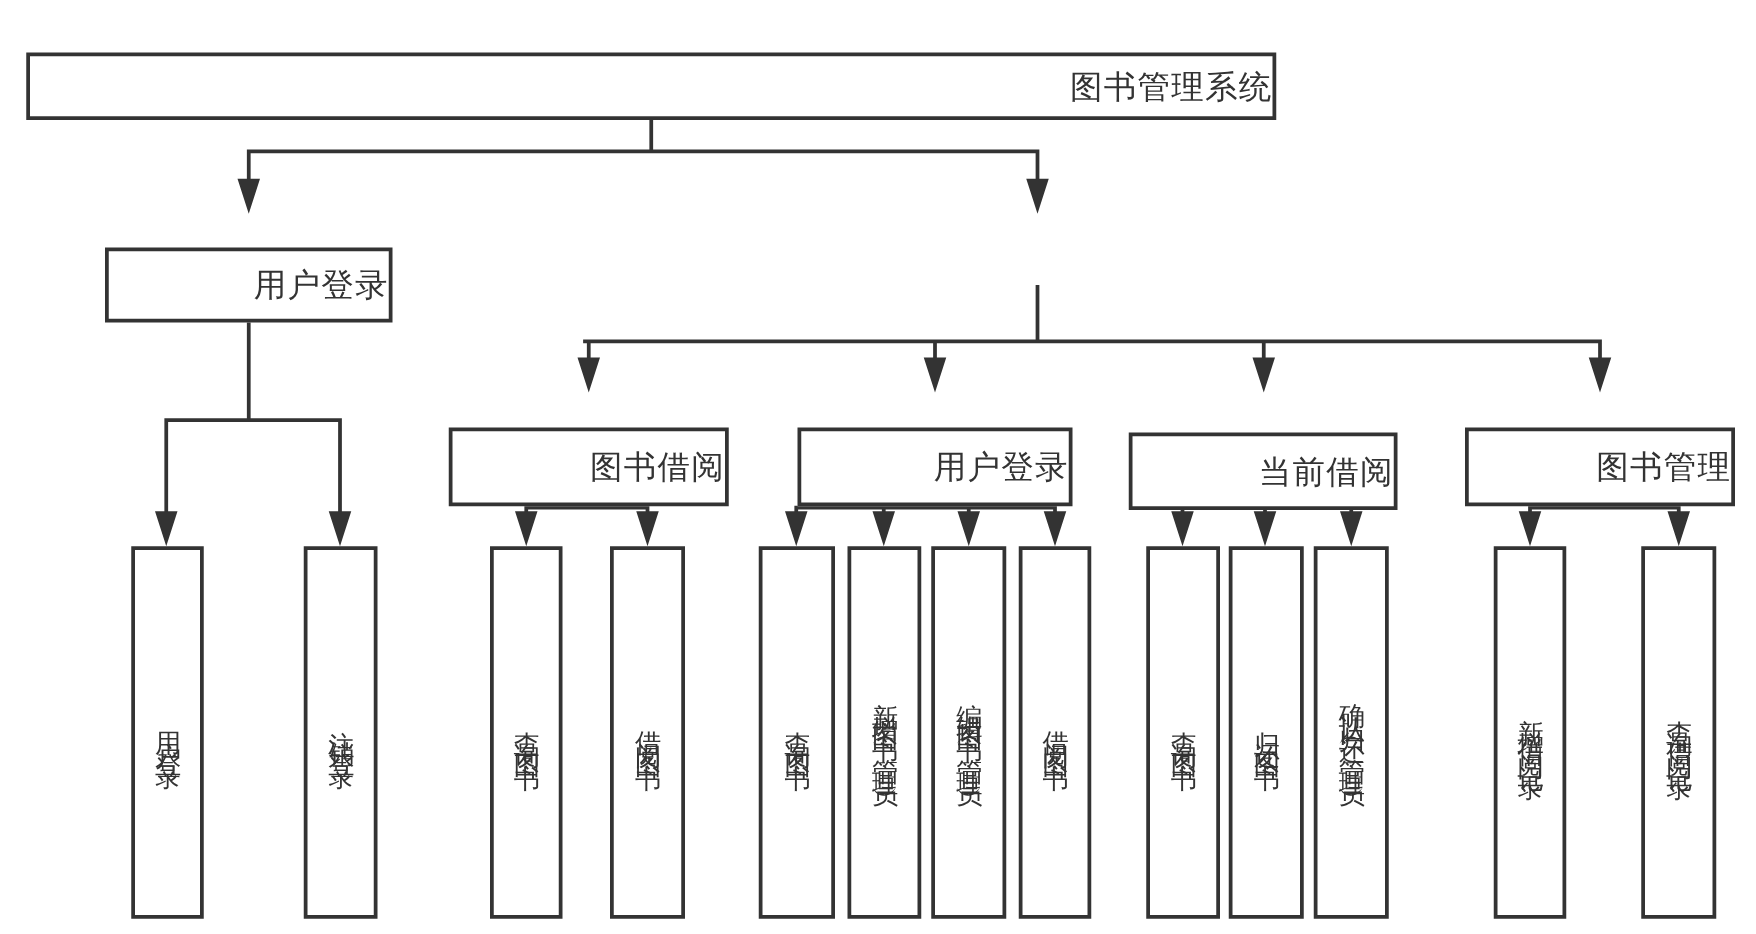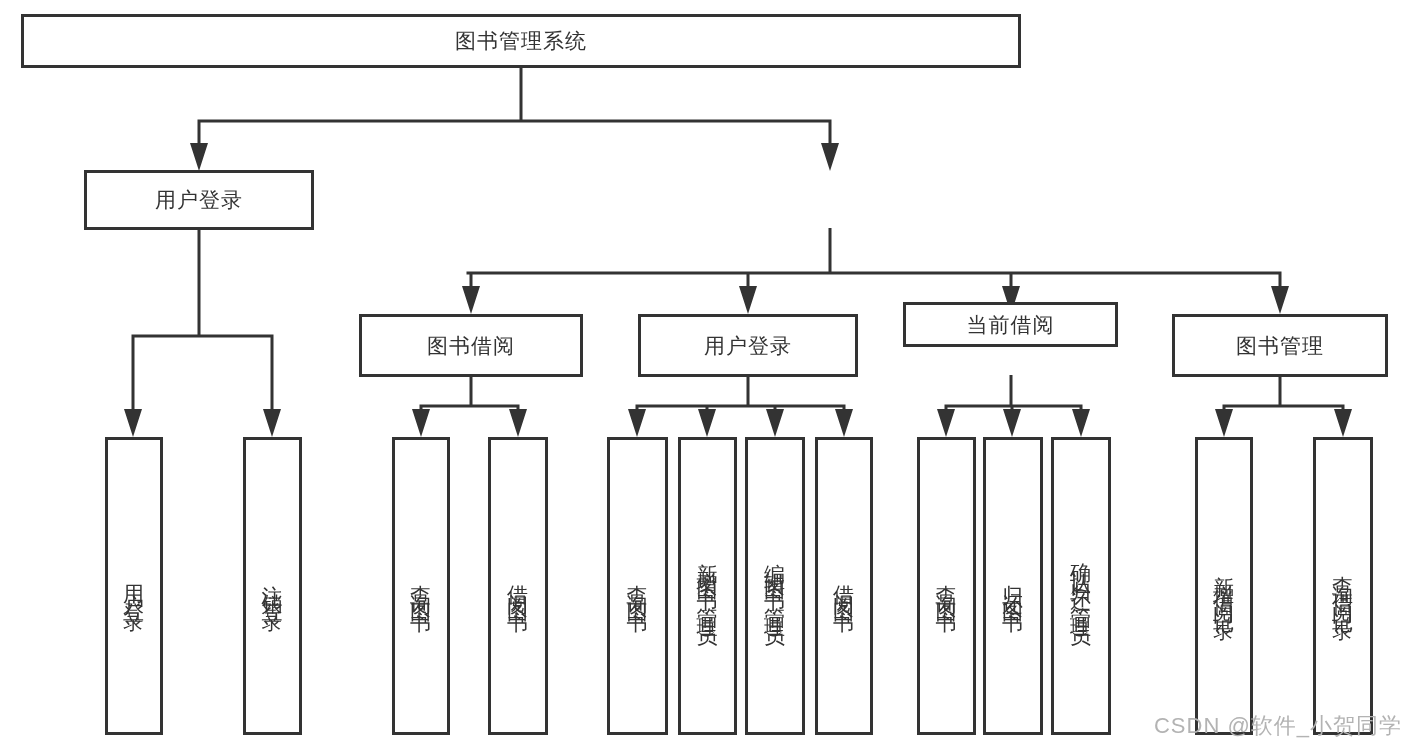--- a/index.html
+++ b/index.html
@@ -3,22 +3,22 @@
 <meta charset="utf-8">
 <style>
   html,body{margin:0;padding:0;background:#fff;}
   .stage{
     position:relative;width:1405px;height:747px;background:#fff;
     font-family:"Liberation Sans",sans-serif;color:#333;overflow:hidden;
   }
   .wires{position:absolute;left:0;top:0;}
   .hbox{
     position:absolute;box-sizing:border-box;border:3px solid #333;background:#fff;
-    display:flex;align-items:center;justify-content:center;
-    font-size:21px;letter-spacing:1px;white-space:nowrap;
+    display:flex;align-items:center;justify-content:flex-end;
+    font-size:26px;letter-spacing:1px;white-space:nowrap;margin-top:28px;
   }
   .vbox{
     position:absolute;top:437px;height:298px;box-sizing:border-box;
     border:3px solid #333;background:#fff;
     display:flex;align-items:center;justify-content:center;
   }
   .vbox .vtext{
     display:block;writing-mode:vertical-rl;
     font-size:21px;letter-spacing:9px;line-height:1.1;white-space:nowrap;
   }
@@ -98,21 +98,21 @@
   <div class="hbox" style="left:84px;top:170px;width:230px;height:60px">
     <span>用户登录</span>
   </div>
 
   <div class="hbox" style="left:359px;top:314px;width:224px;height:63px">
     <span>图书借阅</span>
   </div>
   <div class="hbox" style="left:638px;top:314px;width:220px;height:63px">
     <span>用户登录</span>
   </div>
-  <div class="hbox" style="left:903px;top:302px;width:215px;height:45px">
+  <div class="hbox" style="left:903px;top:318px;width:215px;height:62px">
     <span>当前借阅</span>
   </div>
   <div class="hbox" style="left:1172px;top:314px;width:216px;height:63px">
     <span>图书管理</span>
   </div>
 
   <div class="vbox" style="left:105px;width:58px">
     <span class="vtext">用户登录</span>
   </div>
   <div class="vbox" style="left:243px;width:59px">
@@ -149,15 +149,14 @@
     <span class="vtext">确认归还（管理员）</span>
   </div>
 
   <div class="vbox" style="left:1195px;width:58px">
     <span class="vtext">新增借阅记录</span>
   </div>
   <div class="vbox" style="left:1313px;width:60px">
     <span class="vtext">查询借阅记录</span>
   </div>
 
-  <div class="watermark">CSDN @软件_小贺同学</div>
 
 </div>
 
 </body></html>

